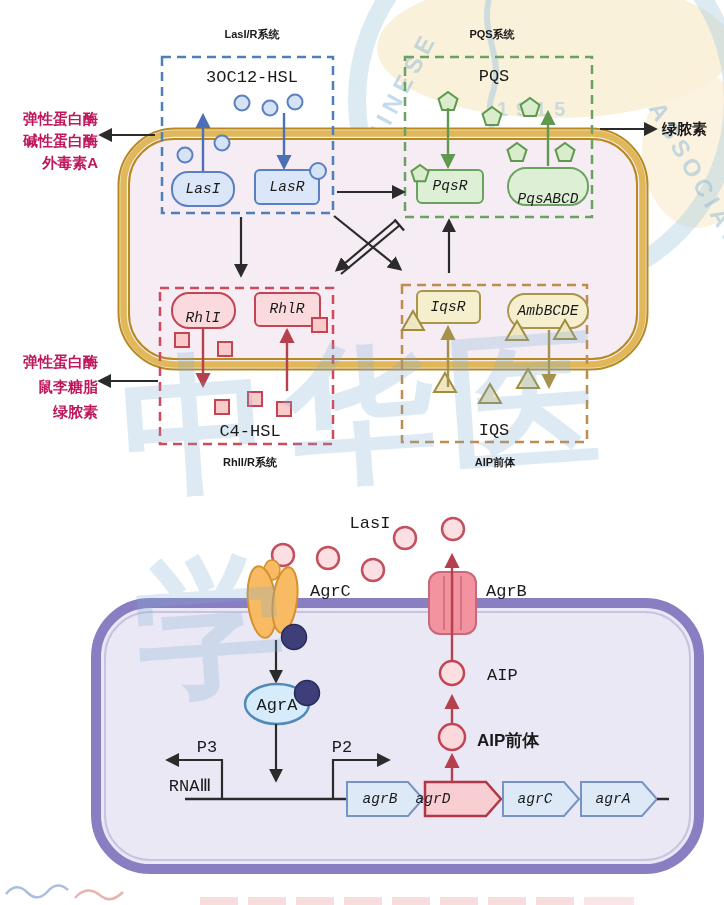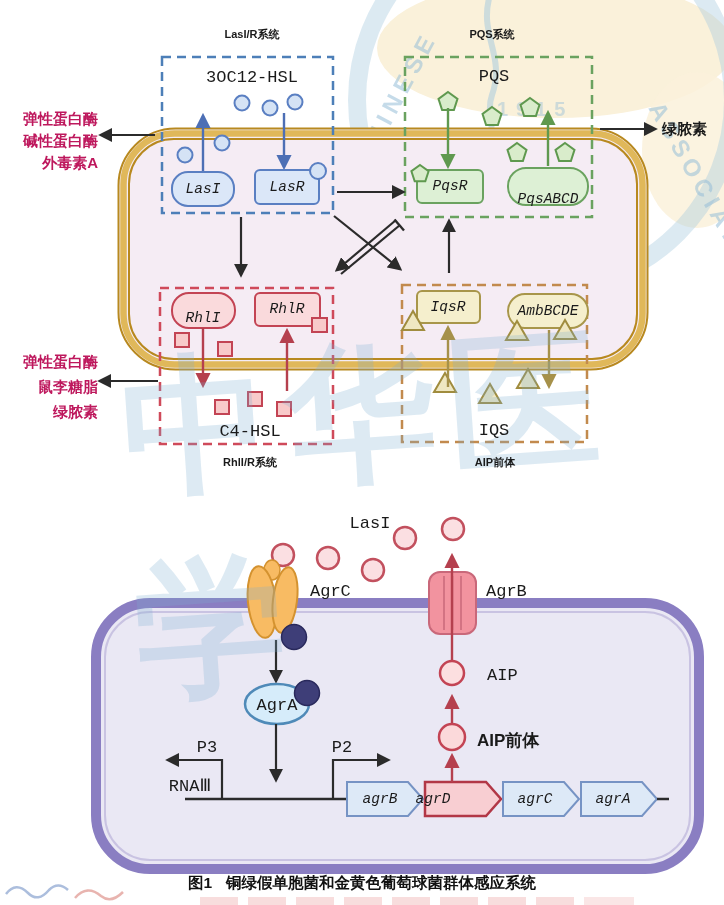--- a/index.html
+++ b/index.html
@@ -248,17 +248,14 @@
   <div class="lbl sig cn" style="left:477px;top:729px;font-weight:600;">AIP前体</div>
   <div class="lbl sig ctr" style="left:207px;top:738px;">P3</div>
   <div class="lbl sig ctr" style="left:342px;top:738px;">P2</div>
   <div class="lbl sig ctr" style="left:190px;top:775px;">RNAⅢ</div>
 
   <div class="lbl gene ctr" style="left:380px;top:791px;">agrB</div>
   <div class="lbl gene ctr" style="left:433px;top:791px;">agrD</div>
   <div class="lbl gene ctr" style="left:535px;top:791px;">agrC</div>
   <div class="lbl gene ctr" style="left:613px;top:791px;">agrA</div>
 
-  <div class="caption">
-    <span>图1</span><span class="gap"></span><span>铜绿假单胞菌和金黄色葡萄球菌群体感应系统</span>
-  </div>
 
 </div>
 
 </body></html>

